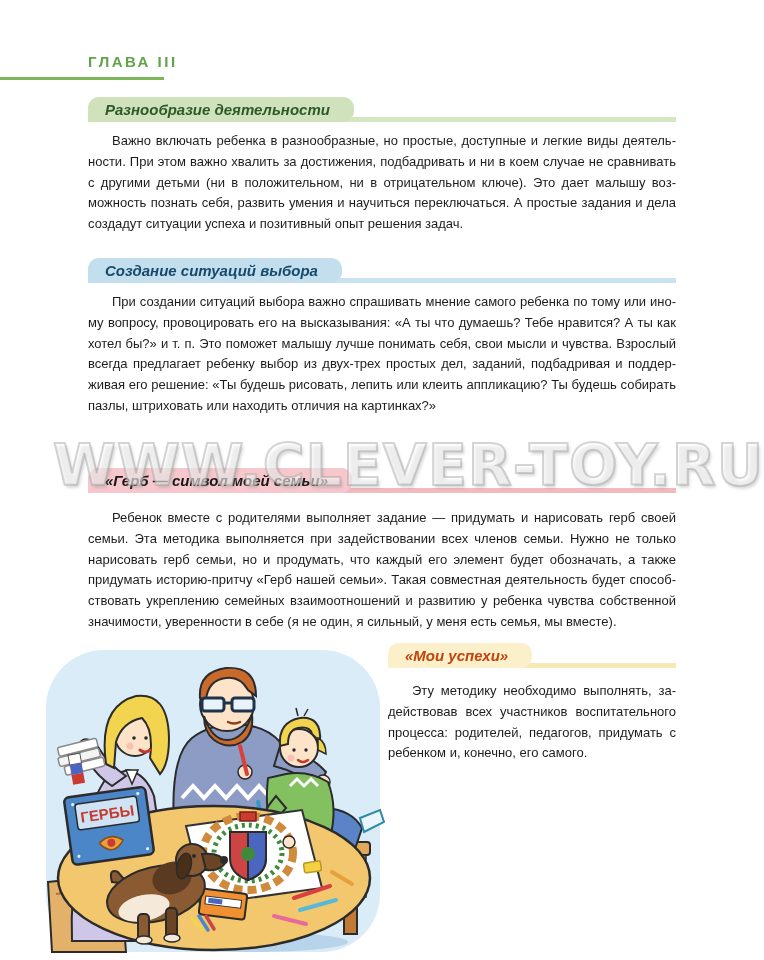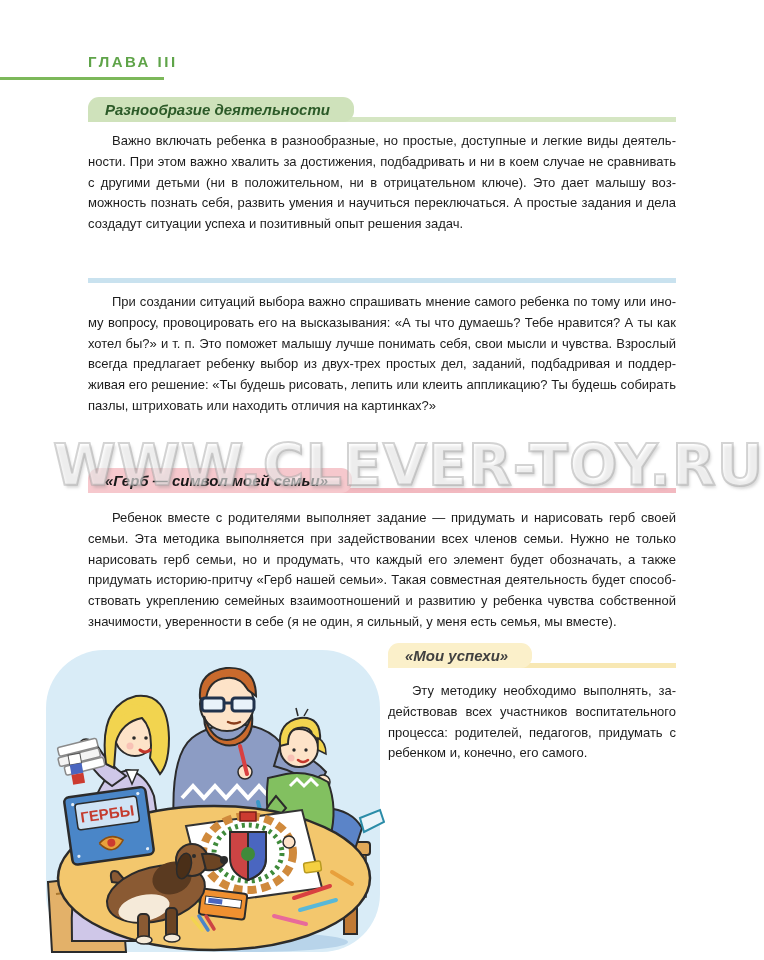--- a/index.html
+++ b/index.html
@@ -23,21 +23,21 @@
   .sec1{left:88px;top:97px;width:588px;}
   .sec1 .tab{background:#cfe2bb;color:#2c5a28;}
   .sec1 .strip{background:#d5e6c3;}
   .sec2{left:88px;top:258px;width:588px;}
   .sec2 .tab{background:#c3dfee;color:#17496a;}
   .sec2 .strip{background:#c9e2ef;}
   .sec3{left:88px;top:468px;width:588px;}
   .sec3 .tab{background:#f6c8cd;color:#181818;}
   .sec3 .strip{background:#f2b9c0;}
   .sec4{left:388px;top:643px;width:288px;}
-  .sec4 .tab{background:#fbf0ca;color:#404040;}
+  .sec4 .tab{background:#fbf0ca;color:#c2410c;}
   .sec4 .strip{background:#f8e8b4;}
 
   p.body{
     position:absolute;left:88px;width:588px;margin:0;
     font-size:13px;line-height:20.8px;text-align:justify;text-indent:24px;
     color:#1d1d1d;hyphens:manual;
   }
   p.rcol{left:388px;width:288px;}
   .p1{top:131px;}
   .p2{top:292px;}
@@ -64,20 +64,21 @@
   <div class="chapter-line"></div>
 
   <div class="sec-head sec1">
     <div class="strip"></div>
     <div class="tab">Разнообразие деятельности</div>
   </div>
   <p class="body p1">Важно включать ребенка в разнообразные, но простые, доступные и легкие виды деятель­ности. При этом важно хвалить за достижения, подбадривать и ни в коем случае не сравнивать с другими детьми (ни в положительном, ни в отрицательном ключе). Это дает малышу воз­можность познать себя, развить умения и научиться переключаться. А простые задания и дела создадут ситуации успеха и позитивный опыт решения задач.</p>
 
   <div class="sec-head sec2">
     <div class="strip"></div>
+    <div class="tab">Создание ситуаций выбора</div>
   </div>
   <p class="body p2">При создании ситуаций выбора важно спрашивать мнение самого ребенка по тому или ино­му вопросу, провоцировать его на высказывания: «А ты что думаешь? Тебе нравится? А ты как хотел бы?» и т. п. Это поможет малышу лучше понимать себя, свои мысли и чувства. Взрослый всегда предлагает ребенку выбор из двух-трех простых дел, заданий, подбадривая и поддер­живая его решение: «Ты будешь рисовать, лепить или клеить аппликацию? Ты будешь соби­рать пазлы, штриховать или находить отличия на картинках?»</p>
 
   <div class="sec-head sec3">
     <div class="strip"></div>
     <div class="tab">«Герб — символ моей семьи»</div>
   </div>
   <p class="body p3">Ребенок вместе с родителями выполняет задание — придумать и нарисовать герб своей семьи. Эта методика выполняется при задействовании всех членов семьи. Нужно не только нарисовать герб семьи, но и продумать, что каждый его элемент будет обозначать, а также придумать историю-притчу «Герб нашей семьи». Такая совместная деятельность будет способ­ствовать укреплению семейных взаимоотношений и развитию у ребенка чувства собственной значимости, уверенности в себе (я не один, я сильный, у меня есть семья, мы вместе).</p>
 
   <div class="sec-head sec4">

